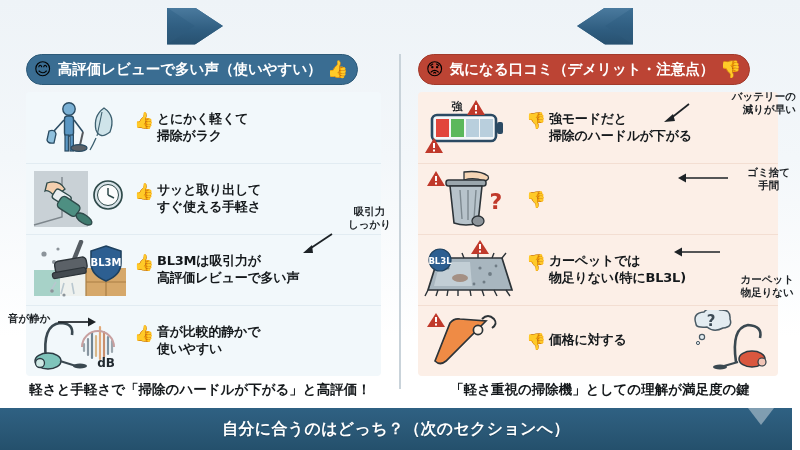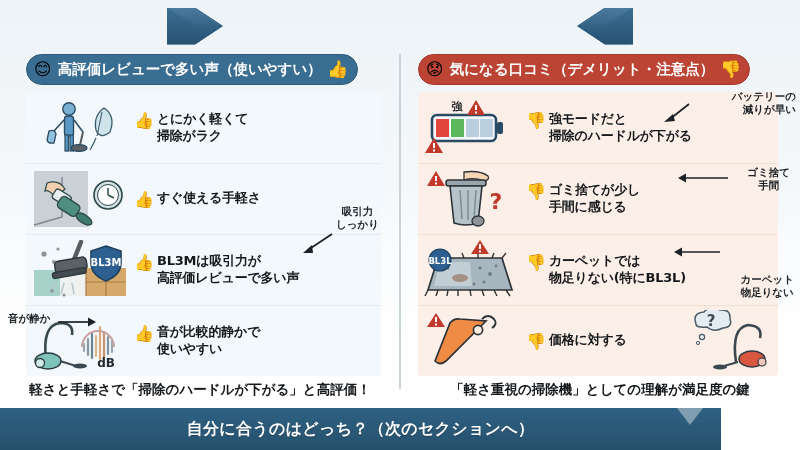--- a/index.html
+++ b/index.html
@@ -99,21 +99,21 @@
   
   .summary{
     position:absolute; top:378px; width:800px; height:24px;
     display:flex;
   }
   .sum{ width:400px; display:flex; align-items:center; justify-content:center;
         font-size:13.5px; font-weight:bold; color:#14181b; white-space:nowrap;}
 
   
   .bottombar{
-    position:absolute; left:0; bottom:0; width:721px; height:42px;
+    position:absolute; left:0; bottom:0; width:792px; height:42px;
     background:linear-gradient(180deg,#2f6183 0%,#2a5876 55%,#24506c 100%);
     display:flex; align-items:center; justify-content:center;
   }
   .bottombar .bb-text{
     color:#fff; font-size:16px; font-weight:bold; letter-spacing:.3px;
     text-shadow:0 1px 1px rgba(0,0,0,.22);
   }
   .bb-notch{
     position:absolute; right:18px; top:0; width:26px; height:17px;
     background:#9cb3c2;
@@ -181,20 +181,21 @@
             <rect x="31" y="26" width="22" height="13" rx="4" transform="rotate(33 31 26)" fill="#4e8f82" stroke="#2f4a4a" stroke-width="1.4"></rect>
             <ellipse cx="52" cy="50" rx="9" ry="4.2" transform="rotate(33 52 50)" fill="#3f7a6e" stroke="#2f4a4a" stroke-width="1.4"></ellipse>
             <circle cx="76" cy="26" r="14" fill="#d8e3e8" stroke="#2f4a4a" stroke-width="1.7"></circle>
             <circle cx="76" cy="26" r="10.5" fill="#fbfcfc" stroke="#2f4a4a" stroke-width="1"></circle>
             <path d="M76 26 L76 19 M76 26 L82 29" stroke="#2f4a4a" stroke-width="1.5" fill="none"></path>
           </svg>
         </div>
         <div class="txt">
           <span class="tb">👍</span>
           <span class="lines">
+            <div class="line">サッと取り出して</div>
             <div class="line">すぐ使える手軽さ</div>
           </span>
         </div>
       </div>
 
       <div class="row">
         <div class="art">
           <svg viewBox="0 0 96 60">
             <rect x="2" y="30" width="26" height="26" fill="#a7d2c8"></rect>
             <rect x="28" y="30" width="26" height="26" fill="#eef1ee"></rect>
@@ -255,21 +256,21 @@
     </div>
 
     <div class="anno" style="left:8px; top:262px;">
       <span>音が静か</span>
     </div>
     <svg style="position:absolute; left:58px; top:266px;" width="40" height="12">
       <path d="M0 6 L30 6" stroke="#1d2226" stroke-width="1.7" fill="none"></path>
       <path d="M30 1.5 L38 6 L30 10.5 z" fill="#1d2226"></path>
     </svg>
 
-    <div class="anno c" style="left:336px; top:155px;">
+    <div class="anno c" style="left:348px; top:155px;">
       <div>吸引力</div>
       <div>しっかり</div>
     </div>
     <svg style="position:absolute; left:300px; top:182px;" width="36" height="24">
       <path d="M32 2 L8 18" stroke="#1d2226" stroke-width="1.7" fill="none"></path>
       <path d="M3 21 L12 13 L13 21 z" fill="#1d2226"></path>
     </svg>
   </div>
 
   <div class="col right">
@@ -318,24 +319,20 @@
             <path d="M40 3 q16 -2 24 4 q2 4 -4 5 q-10 -4 -20 -1z" fill="#f6d5b5" stroke="#2c3338" stroke-width="1.3"></path>
             <rect x="22" y="11" width="40" height="6" rx="2.5" fill="#9aa6ad" stroke="#2c3338" stroke-width="1.5"></rect>
             <path d="M26 17 L30 54 q12 4 24 0 L58 17 z" fill="#b7c3cb" stroke="#2c3338" stroke-width="1.6"></path>
             <path d="M36 21 L38 50 M44 21 L44 51 M52 21 L50 50" stroke="#7d8990" stroke-width="1.4" fill="none"></path>
             <ellipse cx="54" cy="52" rx="6" ry="5" fill="#8c949a" stroke="#2c3338" stroke-width="1.3"></ellipse>
             <text x="72" y="40" font-size="22" font-weight="bold" fill="#c0392b" text-anchor="middle" font-family="DejaVu Sans, sans-serif">?</text>
           </svg>
         </div>
         <div class="txt">
           <span class="tb">👎</span>
-          <span class="lines">
-            <div class="line">ゴミ捨てが少し</div>
-            <div class="line">手間に感じる</div>
-          </span>
         </div>
       </div>
 
       <div class="row">
         <div class="art">
           <svg viewBox="0 0 96 60">
             <path d="M14 18 L78 18 L88 50 L4 50 z" fill="#a8b6bf" stroke="#2c3338" stroke-width="1.7"></path>
             <path d="M16 22 L46 22 L48 46 L10 46 z" fill="#c2ced5"></path>
             <path d="M4 50 l-3 6 M14 50 l-2 6 M24 50 l-1 6 M34 50 l0 6 M46 50 l1 6 M58 50 l2 6 M70 50 l3 6 M82 50 l4 6" stroke="#2c3338" stroke-width="1.4"></path>
             <path d="M14 18 l-4 -5 M26 18 l-3 -5 M40 18 l-2 -5 M54 18 l0 -5 M68 18 l2 -5 M78 18 l4 -5" stroke="#2c3338" stroke-width="1.4"></path>

